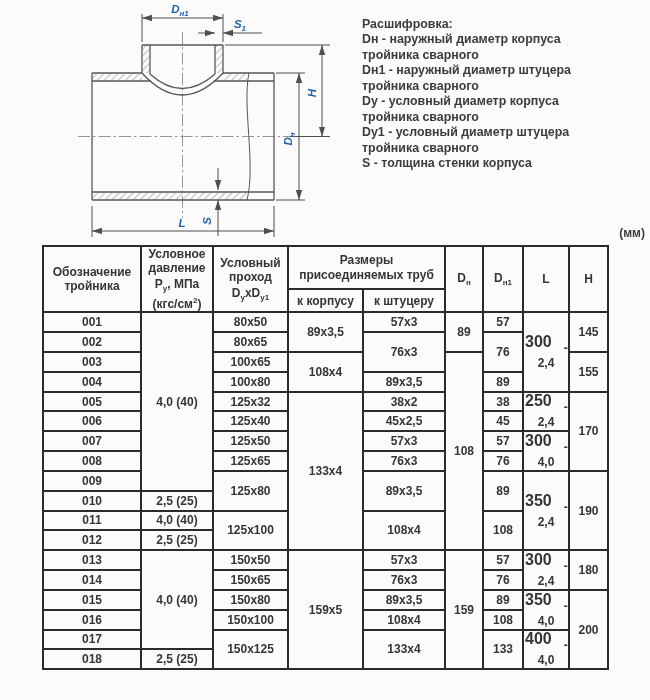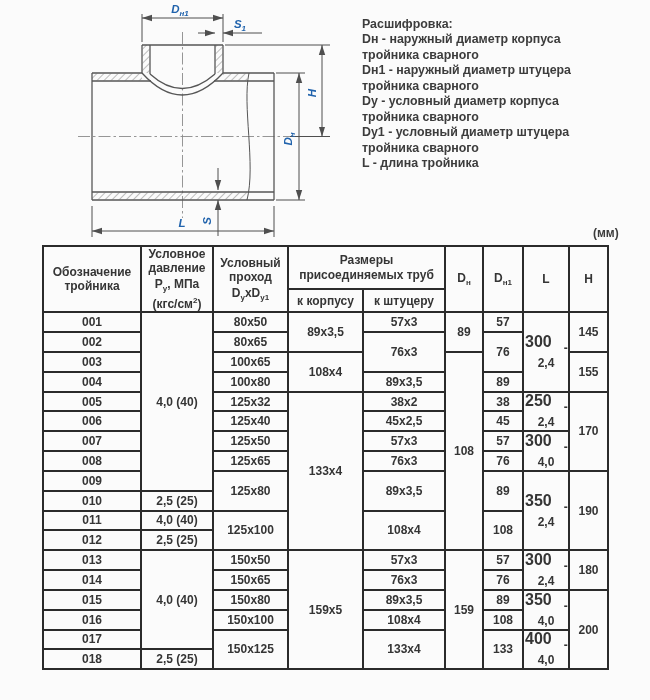--- a/index.html
+++ b/index.html
@@ -10,21 +10,21 @@
   
   .top{position:relative;width:650px;height:243px;}
   .drawing{position:absolute;left:0;top:0;}
   .legend{
     position:absolute;left:362px;top:5px;width:286px;
     font-size:12.4px;line-height:15.45px;color:#3c3c3c;font-weight:bold;margin-top:12px;
   }
   .legend-title{white-space:pre-line;}
   .legend-item{white-space:pre-line;}
   .units-note{
-    position:absolute;left:593px;top:226px;width:52px;
+    position:absolute;left:593px;top:226px;width:52px;text-align:right;
     font-size:12px;font-weight:bold;color:#3c3c3c;
   }
   
   .tbl-wrap{position:absolute;left:42px;top:245px;}
   table{border-collapse:collapse;table-layout:fixed;width:565px;}
   th,td{
     border:2px solid #2b2b2b;text-align:center;vertical-align:middle;
     padding:0 1px;font-size:12px;font-weight:bold;color:#353535;
   }
   thead th{line-height:1.18;}
@@ -114,21 +114,21 @@
   <div class="legend">
     <div class="legend-title">Расшифровка:</div>
     <div class="legend-item">Dн - наружный диаметр корпуса
 тройника сварного</div>
     <div class="legend-item">Dн1 - наружный диаметр штуцера
 тройника сварного</div>
     <div class="legend-item">Dу - условный диаметр корпуса
 тройника сварного</div>
     <div class="legend-item">Dу1 - условный диаметр штуцера
 тройника сварного</div>
-    <div class="legend-item">L - длина тройника</div>
+    <div class="legend-item">S - толщина стенки корпуса</div>
   </div>
 
   <div class="units-note">(мм)</div>
 </div>
 
 <div class="tbl-wrap">
   <table>
     <colgroup>
       <col style="width:98px">
         <col style="width:72px">

